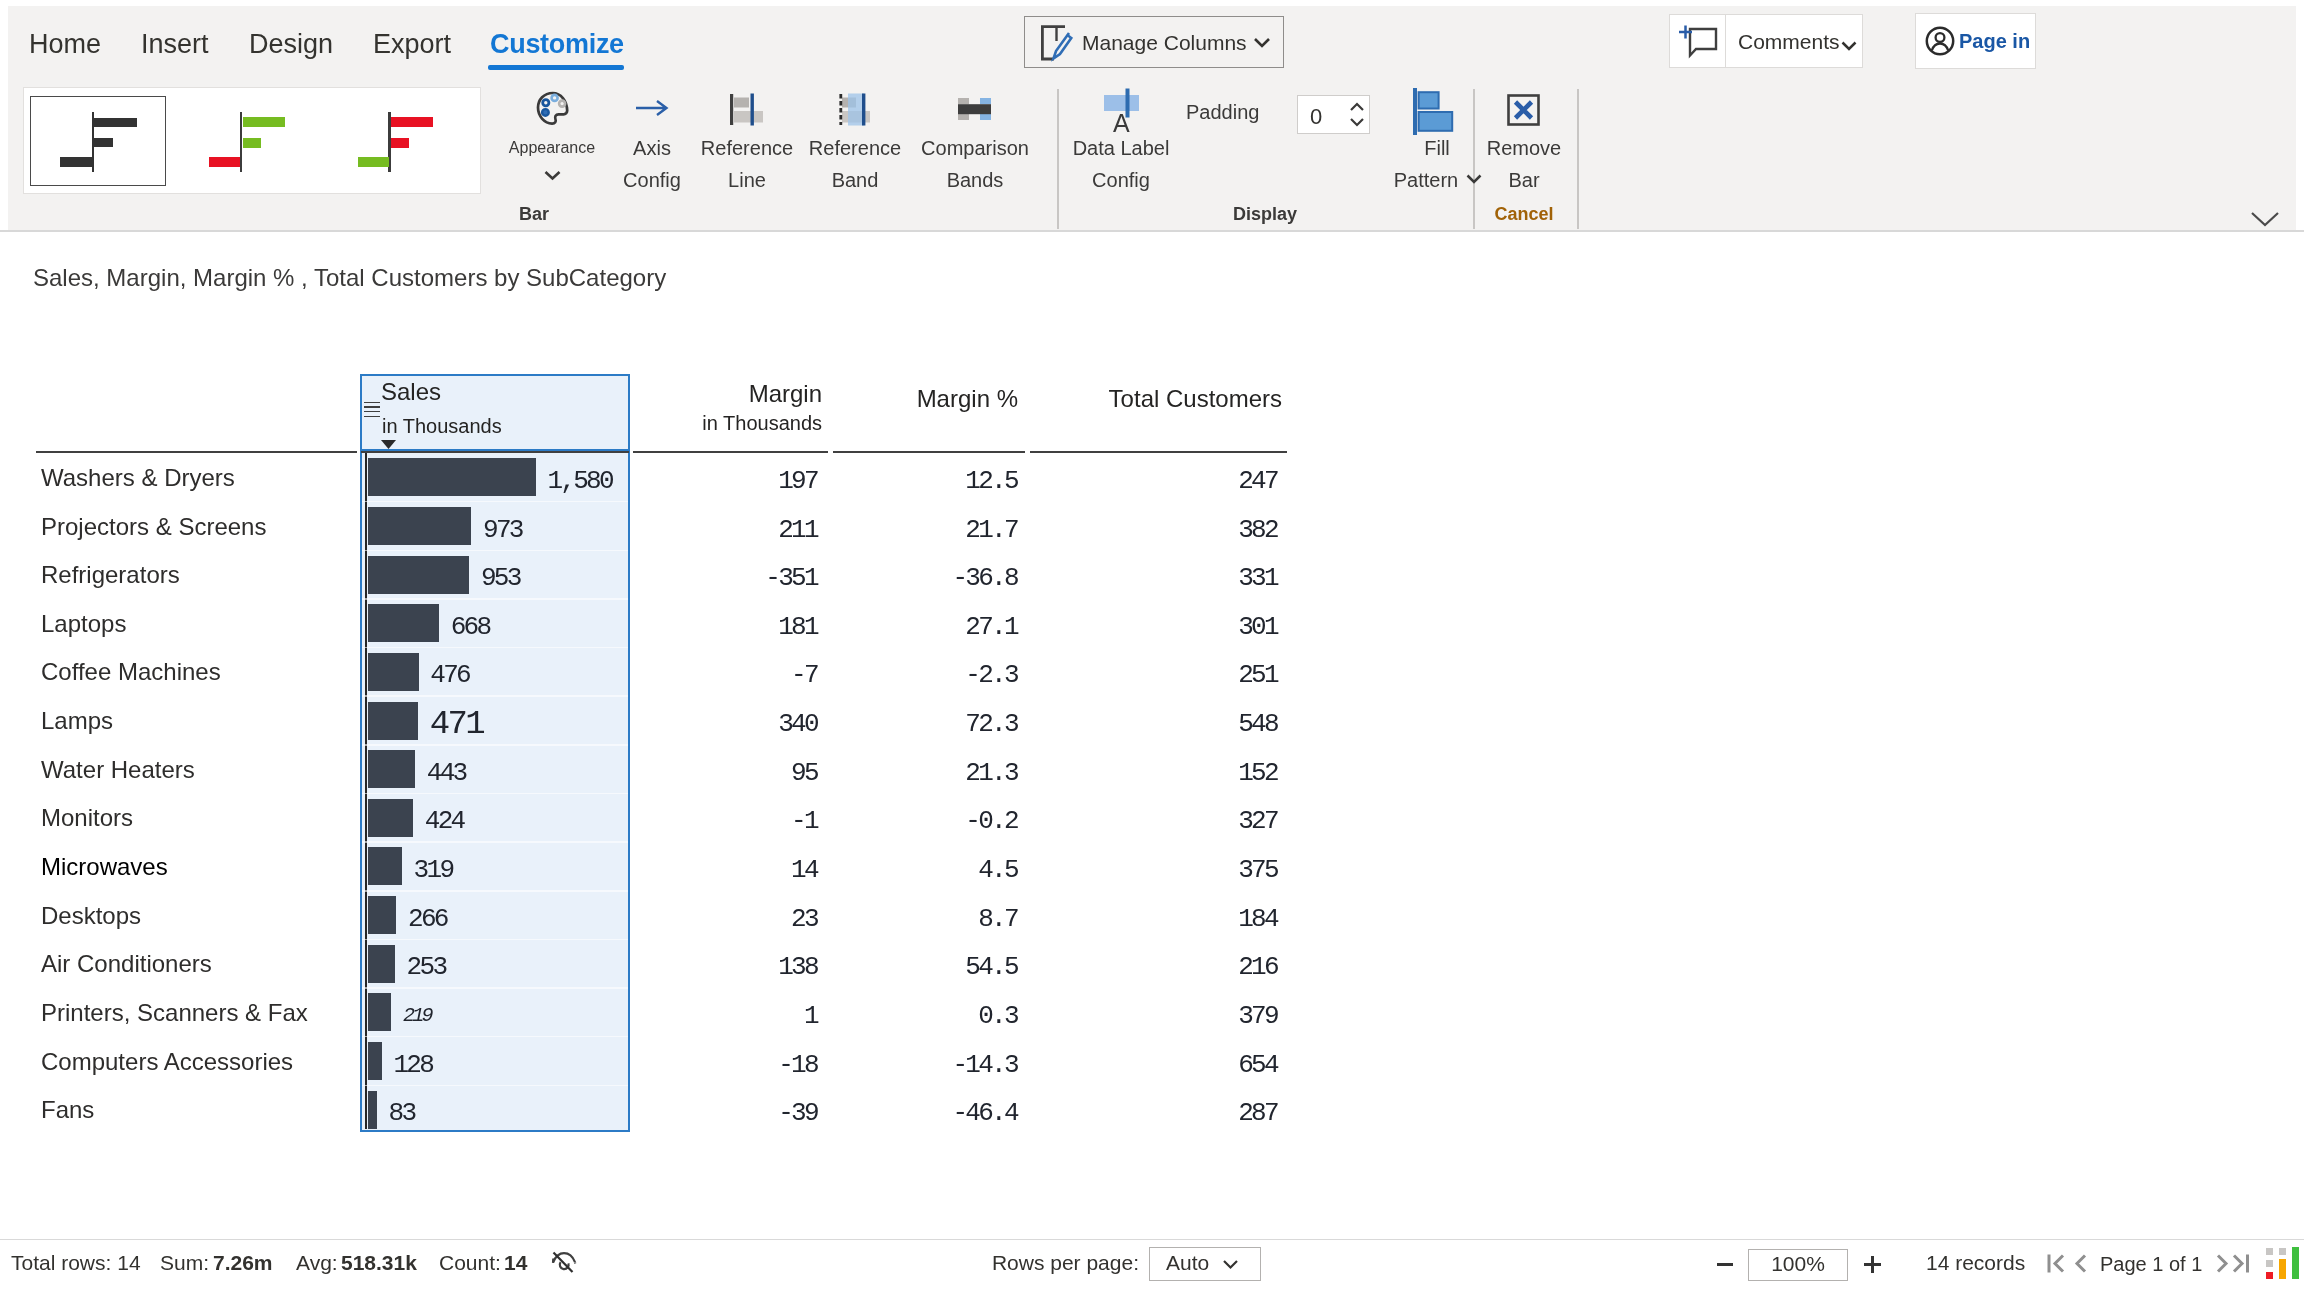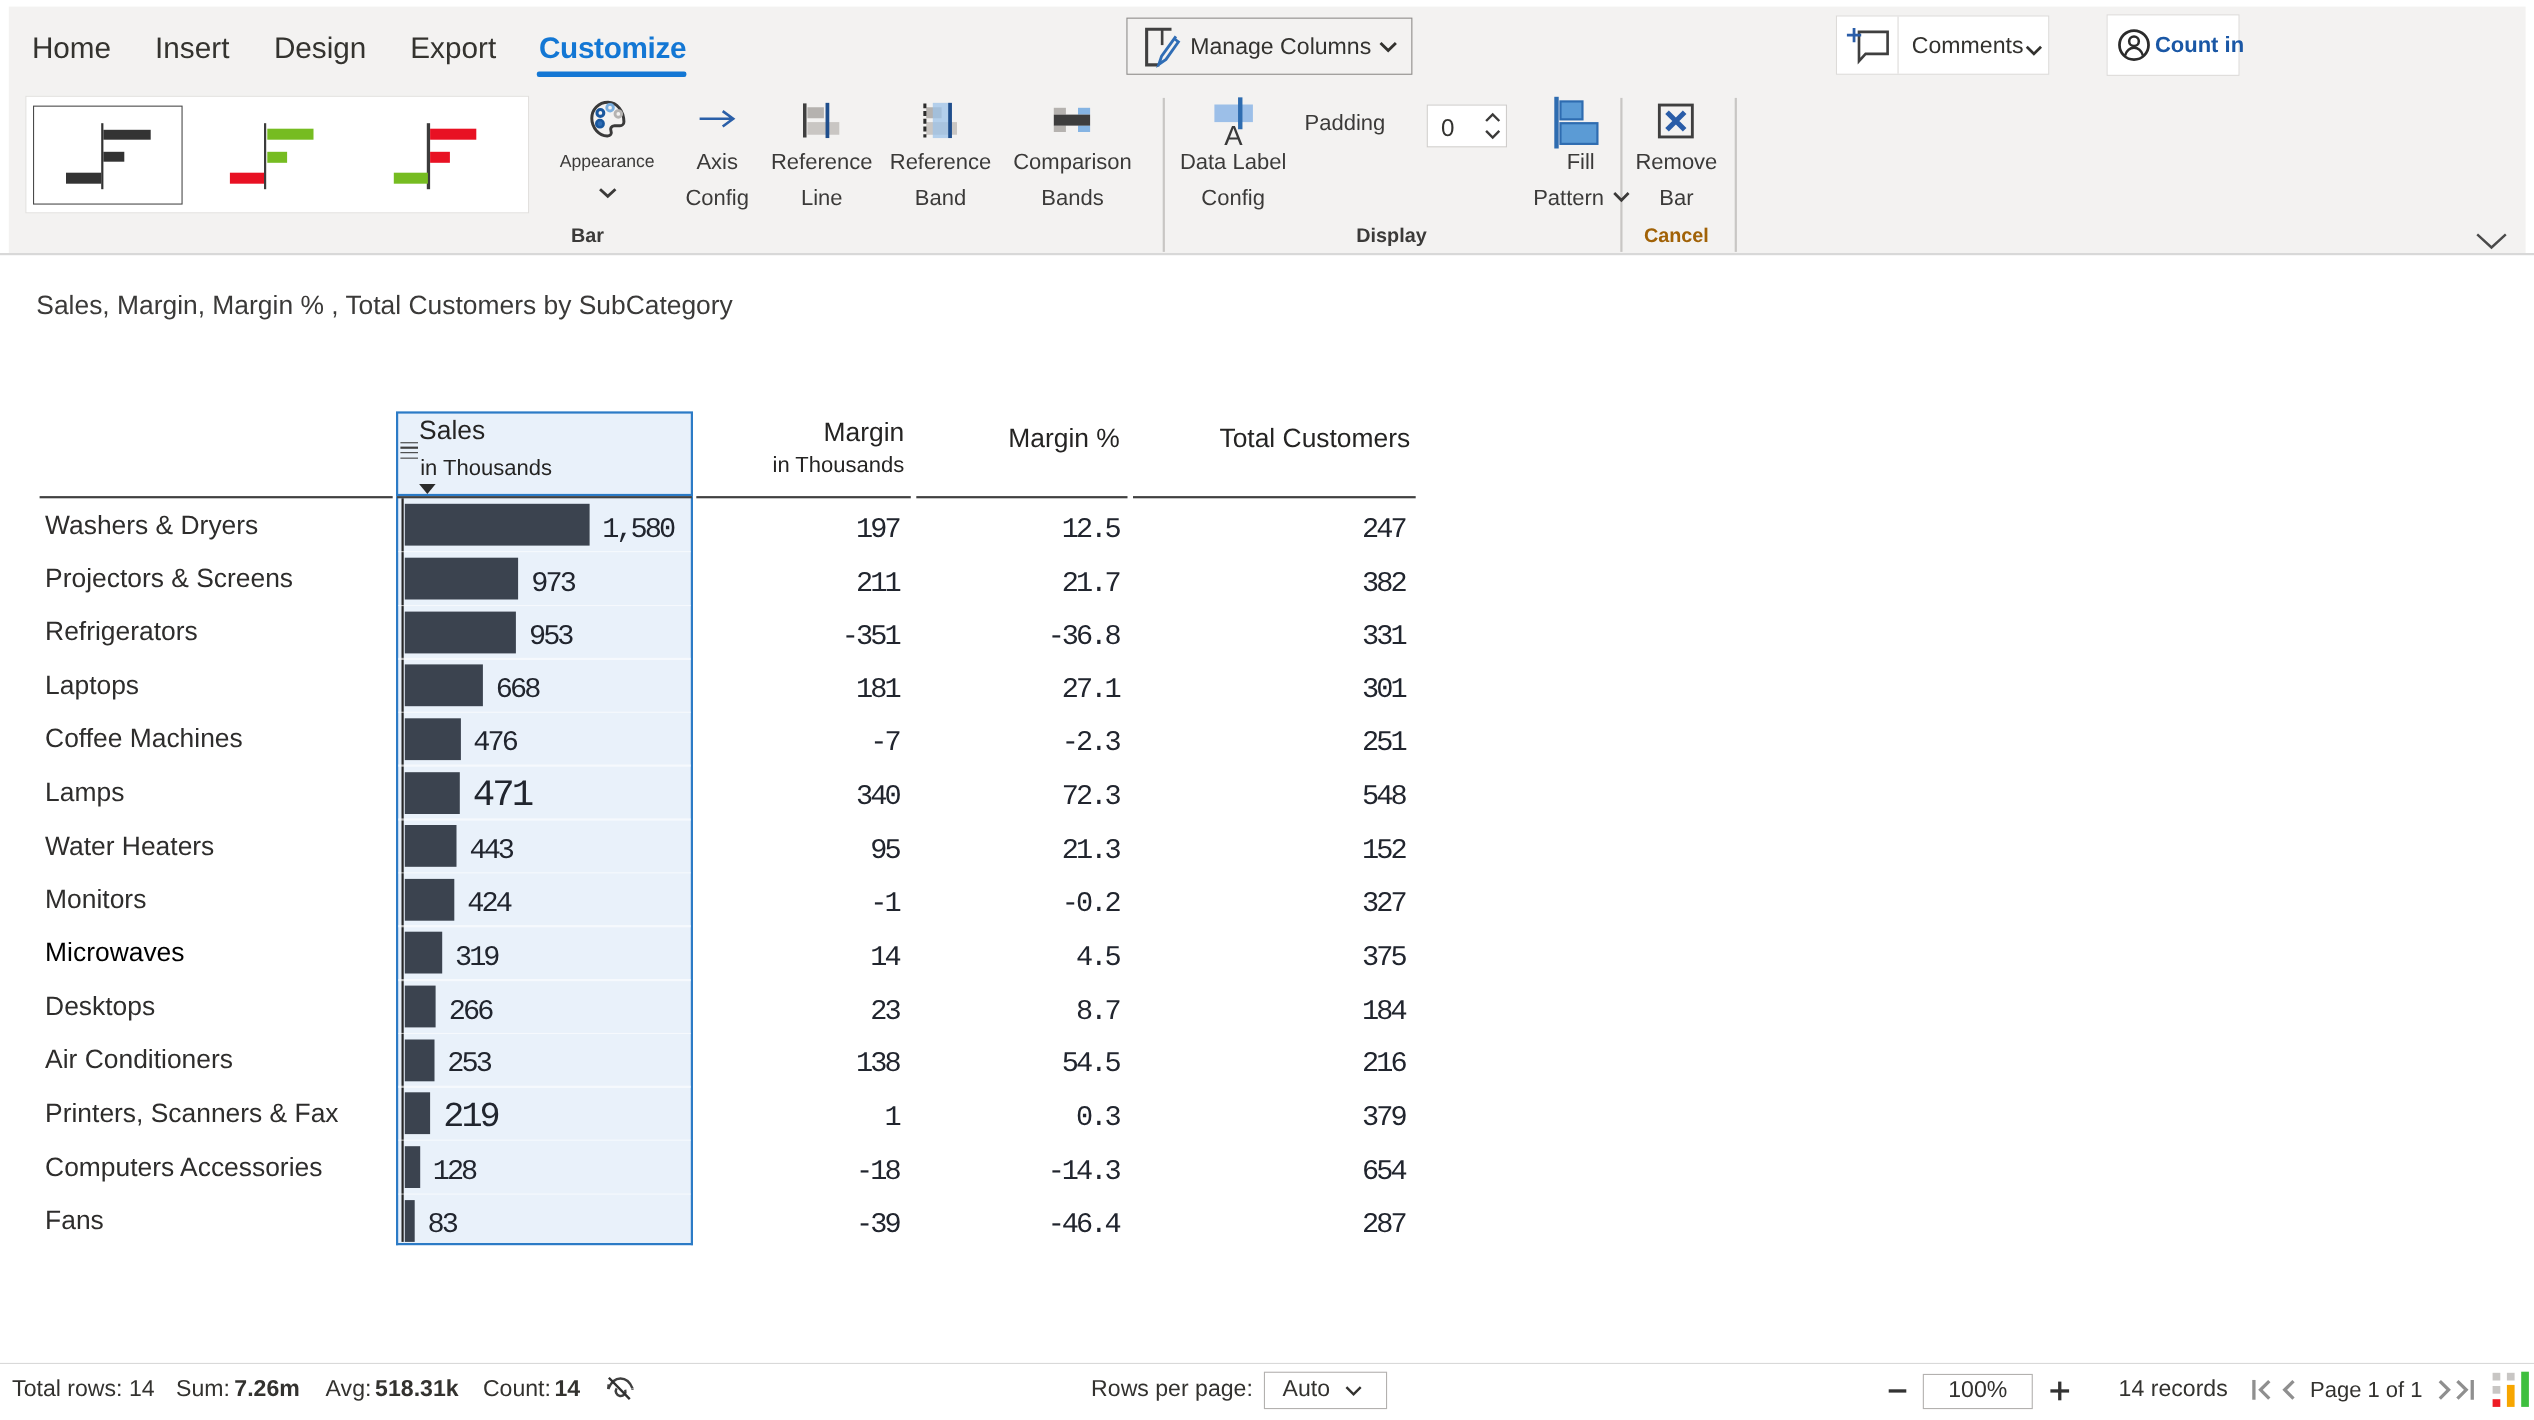--- a/index.html
+++ b/index.html
@@ -132,21 +132,21 @@
 <div class="t" style="left:1738px;top:31px;font-size:21px;line-height:21px;color:#33322f;">Comments</div>
 <svg class="abs" style="left:1841px;top:41px" width="16" height="10" viewBox="0 0 16 10">
 <path d="M1.5 1.5 L8 8 L14.5 1.5" fill="none" stroke="#33322f" stroke-width="2.5"></path>
   </svg>
 <div class="abs" style="left:1915px;top:13px;width:121px;height:56px;background:#ffffff;border:1.4px solid #dddbd9;box-sizing:border-box;"></div>
 <svg class="abs" style="left:1925px;top:26px" width="30" height="30" viewBox="0 0 30 30">
 <circle cx="15" cy="15" r="13.2" fill="none" stroke="#2b2b2b" stroke-width="2.5"></circle>
 <circle cx="15" cy="11.5" r="4.4" fill="none" stroke="#2b2b2b" stroke-width="2.3"></circle>
 <path d="M6.8 24.5 C8.5 19.5 11.5 17.5 15 17.5 C18.5 17.5 21.5 19.5 23.2 24.5" fill="none" stroke="#2b2b2b" stroke-width="2.3"></path>
 </svg>
-<div class="t" style="left:1959px;top:31px;font-size:20px;line-height:20px;color:#1a57a5;font-weight:700;">Count in</div>
+<div class="t" style="left:1959px;top:31px;font-size:20px;line-height:20px;color:#1a57a5;font-weight:700;">Page in</div>
 <div class="t" style="left:33px;top:266px;font-size:24px;line-height:24px;color:#3b3a39;">Sales, Margin, Margin % , Total Customers by SubCategory</div>
 <div class="abs" style="left:360px;top:374px;width:270px;height:77px;background:#e9f1fa;border:2px solid #2c7bc6;box-sizing:border-box;"></div>
 <div class="abs" style="left:364px;top:401.5px;width:15.5px;height:1.6px;background:#3f3f3f;"></div>
 <div class="abs" style="left:364px;top:406.2px;width:15.5px;height:1.6px;background:#3f3f3f;"></div>
 <div class="abs" style="left:364px;top:410.9px;width:15.5px;height:1.6px;background:#3f3f3f;"></div>
 <div class="abs" style="left:364px;top:415.6px;width:15.5px;height:1.6px;background:#3f3f3f;"></div>
 <div class="t" style="left:381px;top:380px;font-size:24px;line-height:24px;color:#252423;">Sales</div>
 <div class="t" style="left:382px;top:416px;font-size:20px;line-height:20px;color:#252423;">in Thousands</div>
 <svg class="abs" style="left:381px;top:440px" width="15" height="9" viewBox="0 0 15 9">
 <path d="M0 0 L15 0 L7.5 9 Z" fill="#2b2b2b"></path>
@@ -234,21 +234,21 @@
 <div class="abs" style="left:362px;top:938.635px;width:266px;height:1.5px;background:rgba(255,255,255,0.6);"></div>
 <div class="t" style="left:41px;top:952.2px;font-size:24px;line-height:24px;color:#2e2d2c;">Air Conditioners</div>
 <div class="abs" style="left:368.0px;top:944.7px;width:26.8px;height:38px;background:#3b434f;"></div>
 <div class="t mono" style="left:406.6px;top:954.2px;font-size:26px;line-height:26px;">253</div>
 <div class="t mono" style="right:1487.1px;top:954.2px;font-size:26px;line-height:26px;">138</div>
 <div class="t mono" style="right:1287.1px;top:954.2px;font-size:26px;line-height:26px;">54.5</div>
 <div class="t mono" style="right:1027.1px;top:954.2px;font-size:26px;line-height:26px;">216</div>
 <div class="abs" style="left:362px;top:987.265px;width:266px;height:1.5px;background:rgba(255,255,255,0.6);"></div>
 <div class="t" style="left:41px;top:1000.8px;font-size:24px;line-height:24px;color:#2e2d2c;">Printers, Scanners &amp; Fax</div>
 <div class="abs" style="left:368.0px;top:993.3px;width:23.2px;height:38px;background:#3b434f;"></div>
-<div class="t mono" style="left:403.0px;top:1002.8px;font-size:32px;line-height:26px;">219</div>
+<div class="t mono" style="left:403.0px;top:1002.8px;font-size:20px;line-height:26px;font-style:italic;">219</div>
 <div class="t mono" style="right:1487.1px;top:1002.8px;font-size:26px;line-height:26px;">1</div>
 <div class="t mono" style="right:1287.1px;top:1002.8px;font-size:26px;line-height:26px;">0.3</div>
 <div class="t mono" style="right:1027.1px;top:1002.8px;font-size:26px;line-height:26px;">379</div>
 <div class="abs" style="left:362px;top:1035.895px;width:266px;height:1.5px;background:rgba(255,255,255,0.6);"></div>
 <div class="t" style="left:41px;top:1049.5px;font-size:24px;line-height:24px;color:#2e2d2c;">Computers Accessories</div>
 <div class="abs" style="left:368.0px;top:1042.0px;width:13.6px;height:38px;background:#3b434f;"></div>
 <div class="t mono" style="left:393.4px;top:1051.5px;font-size:26px;line-height:26px;">128</div>
 <div class="t mono" style="right:1487.1px;top:1051.5px;font-size:26px;line-height:26px;">-18</div>
 <div class="t mono" style="right:1287.1px;top:1051.5px;font-size:26px;line-height:26px;">-14.3</div>
 <div class="t mono" style="right:1027.1px;top:1051.5px;font-size:26px;line-height:26px;">654</div>

